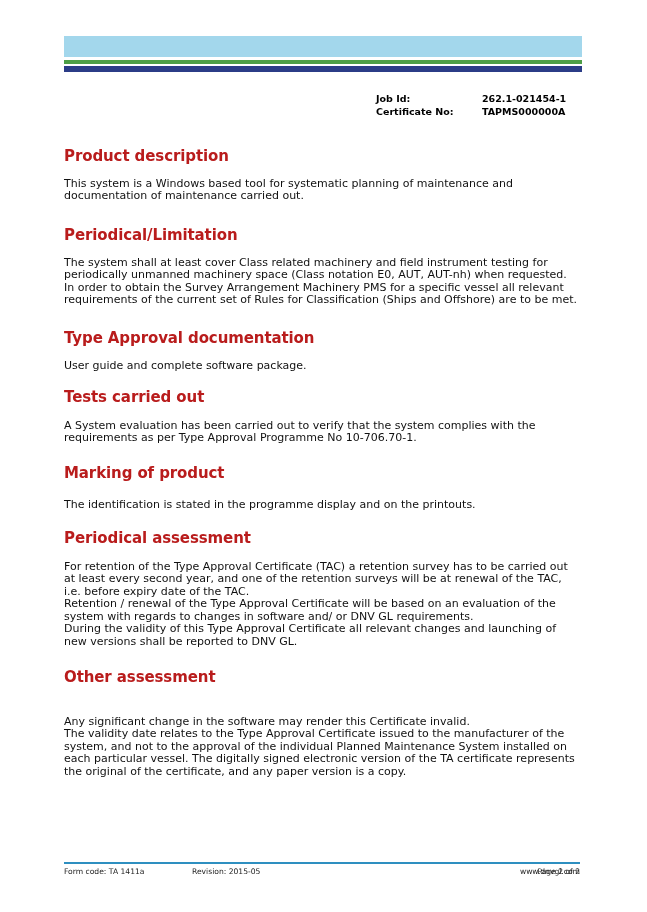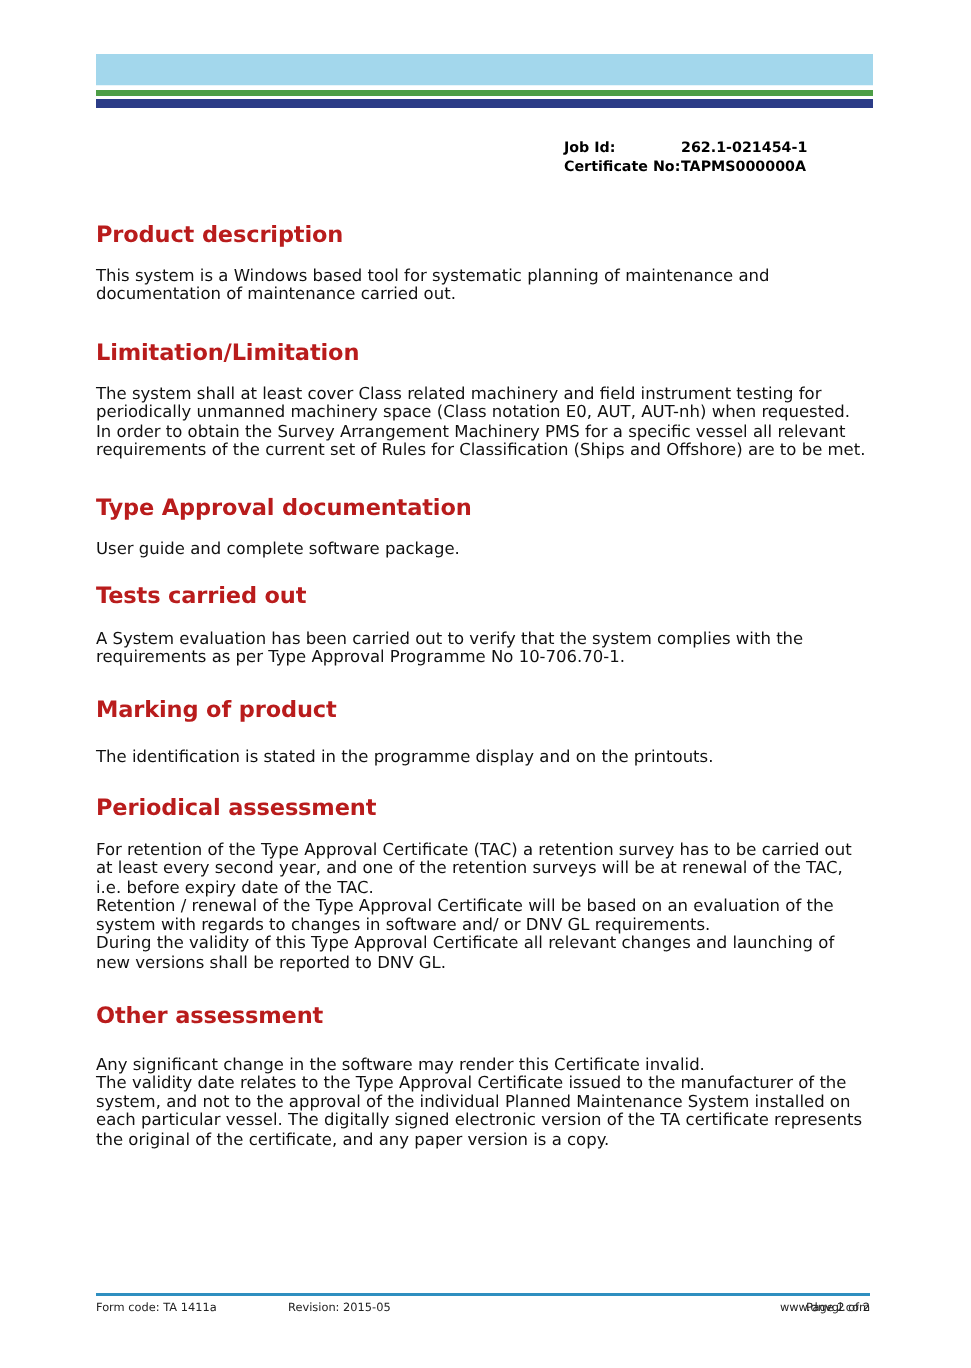--- a/index.html
+++ b/index.html
@@ -52,20 +52,21 @@
     left: 376px;
     top: 92px;
     font-size: 9.5px;
     line-height: 13px;
     font-weight: bold;
     color: #000000;
   }
   .meta-row {
     display: flex;
     white-space: nowrap;
+    gap: 28px;
   }
   .meta-label {
     width: 78px;
     flex: 0 0 78px;
   }
   .meta-value {
     white-space: nowrap;
   }
 
   
@@ -107,21 +108,21 @@
   .sec-tests                  { margin-top: 16px; }
   .sec-tests .section-body    { margin-top: 15px; }
 
   .sec-marking                { margin-top: 20px; }
   .sec-marking .section-body  { margin-top: 18px; }
 
   .sec-periodical             { margin-top: 19px; }
   .sec-periodical .section-body { margin-top: 15px; }
 
   .sec-other                  { margin-top: 21px; }
-  .sec-other .section-body    { margin-top: 19px; }
+  .sec-other .section-body    { margin-top: 31px; }
 
   
   .footer {
     position: absolute;
     left: 64px;
     top: 862px;
     width: 516px;
   }
   .footer-rule {
     height: 1.5px;
@@ -165,21 +166,21 @@
   </div>
 
   <div class="content">
 
     <section class="sec-product-description">
       <h2 class="section-heading">Product description</h2>
       <p class="section-body">This system is a Windows based tool for systematic planning of maintenance and documentation of maintenance carried out.</p>
     </section>
 
     <section class="sec-application">
-      <h2 class="section-heading">Limitation/Limitation</h2>
+      <h2 class="section-heading">Periodical/Limitation</h2>
       <p class="section-body">The system shall at least cover Class related machinery and field instrument testing for periodically unmanned machinery space (Class notation E0, AUT, AUT-nh) when requested. In order to obtain the Survey Arrangement Machinery PMS for a specific vessel all relevant requirements of the current set of Rules for Classification (Ships and Offshore) are to be met.</p>
     </section>
 
     <section class="sec-ta-documentation">
       <h2 class="section-heading">Type Approval documentation</h2>
       <p class="section-body">User guide and complete software package.</p>
     </section>
 
     <section class="sec-tests">
       <h2 class="section-heading">Tests carried out</h2>

